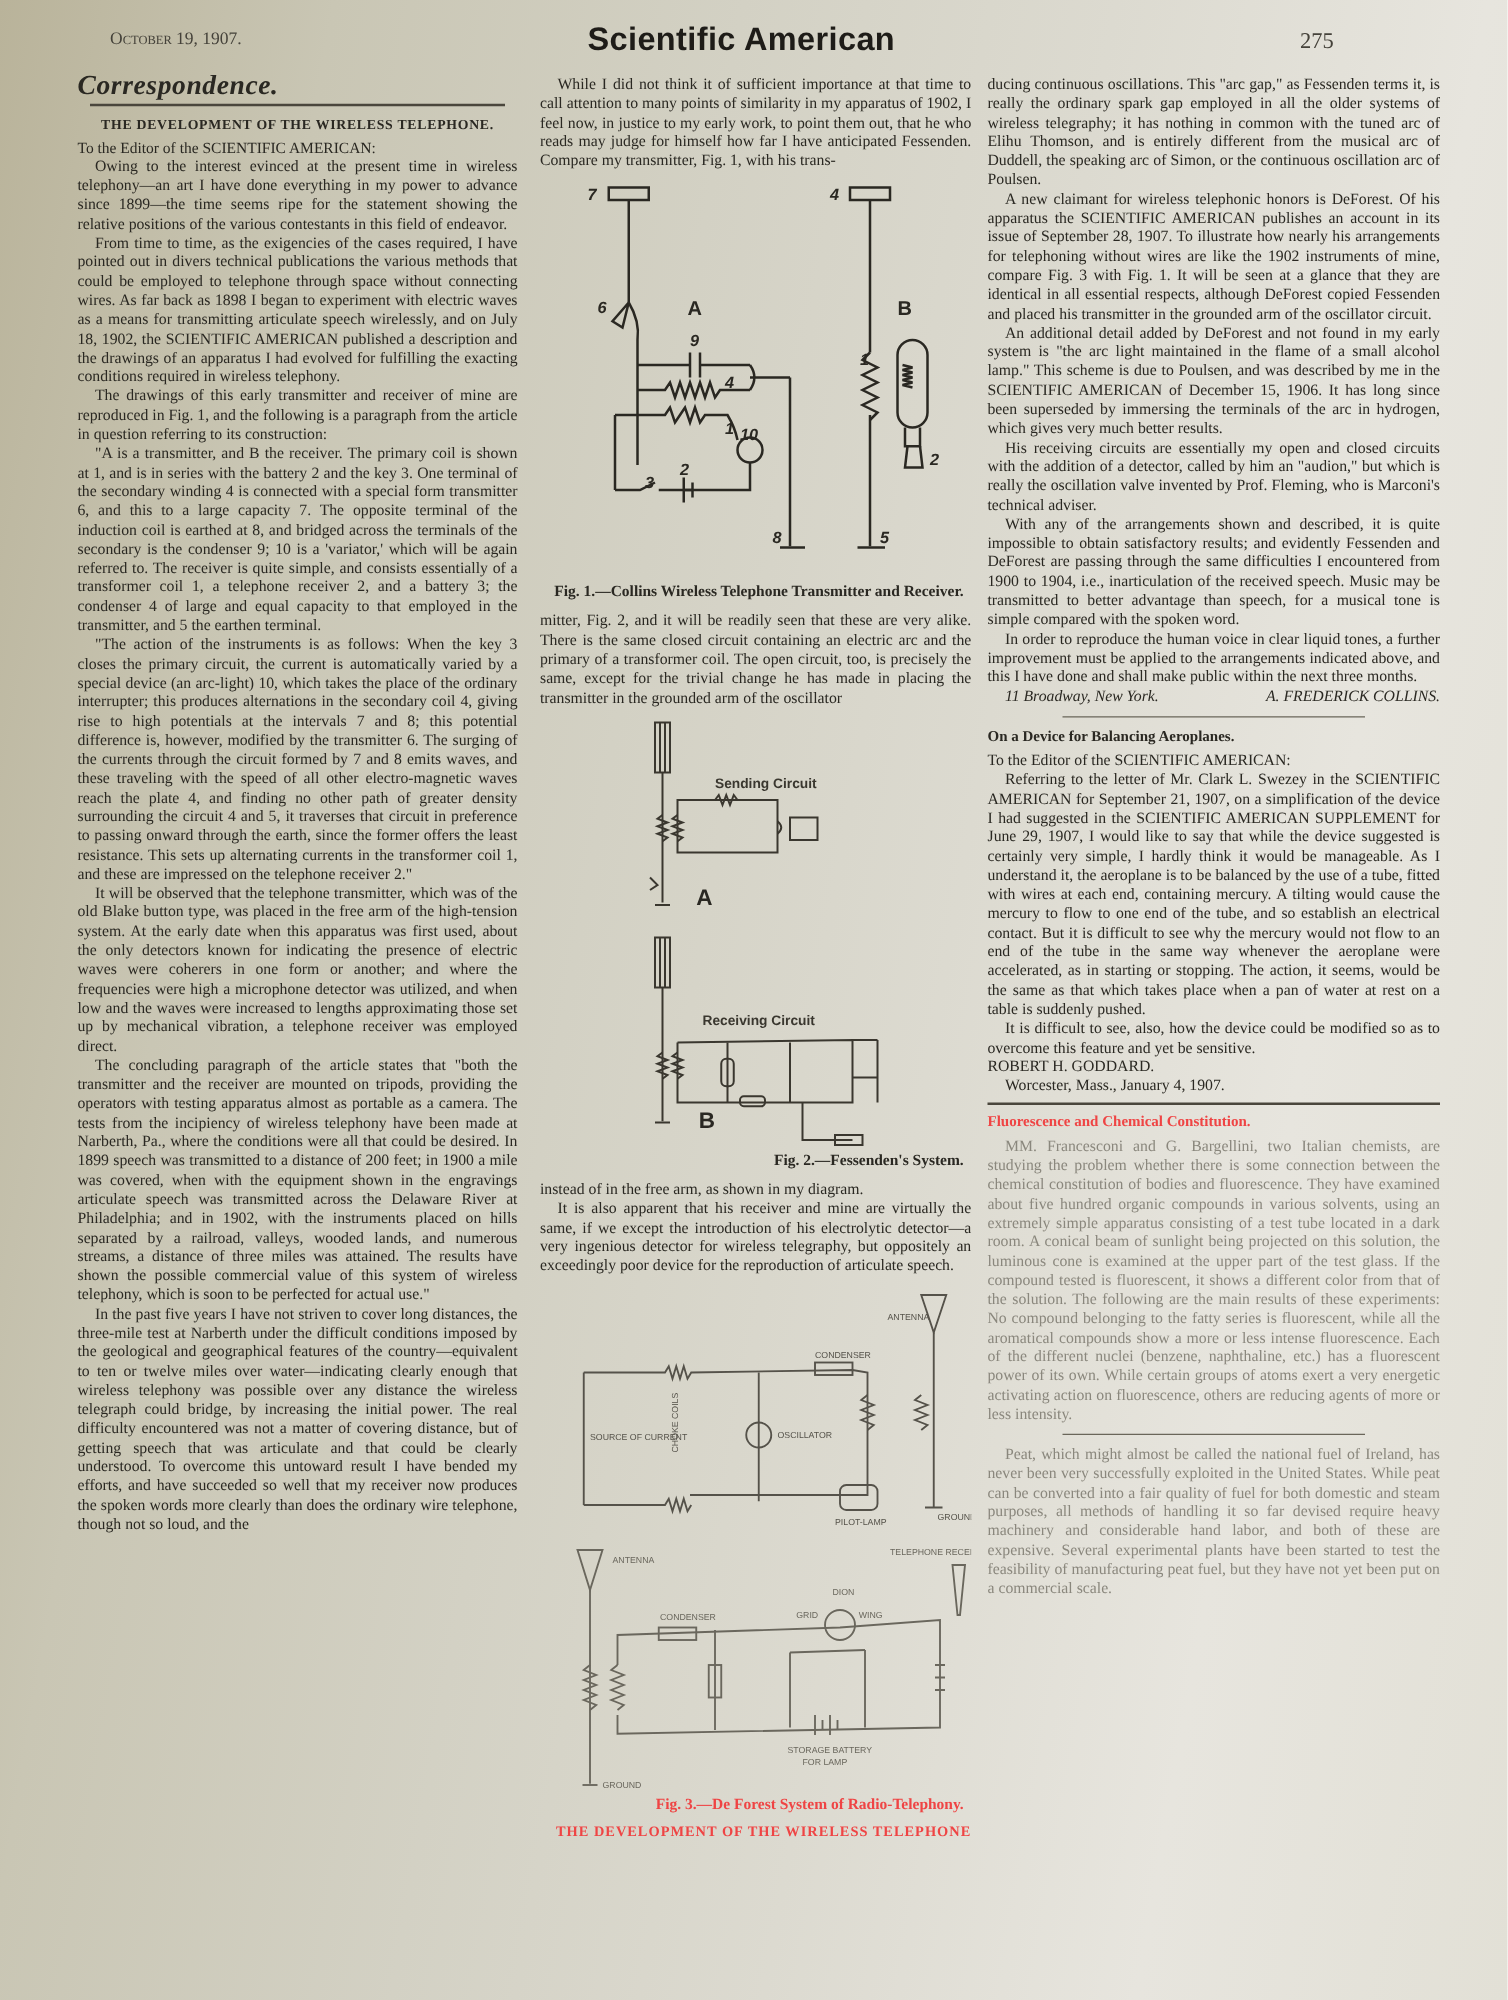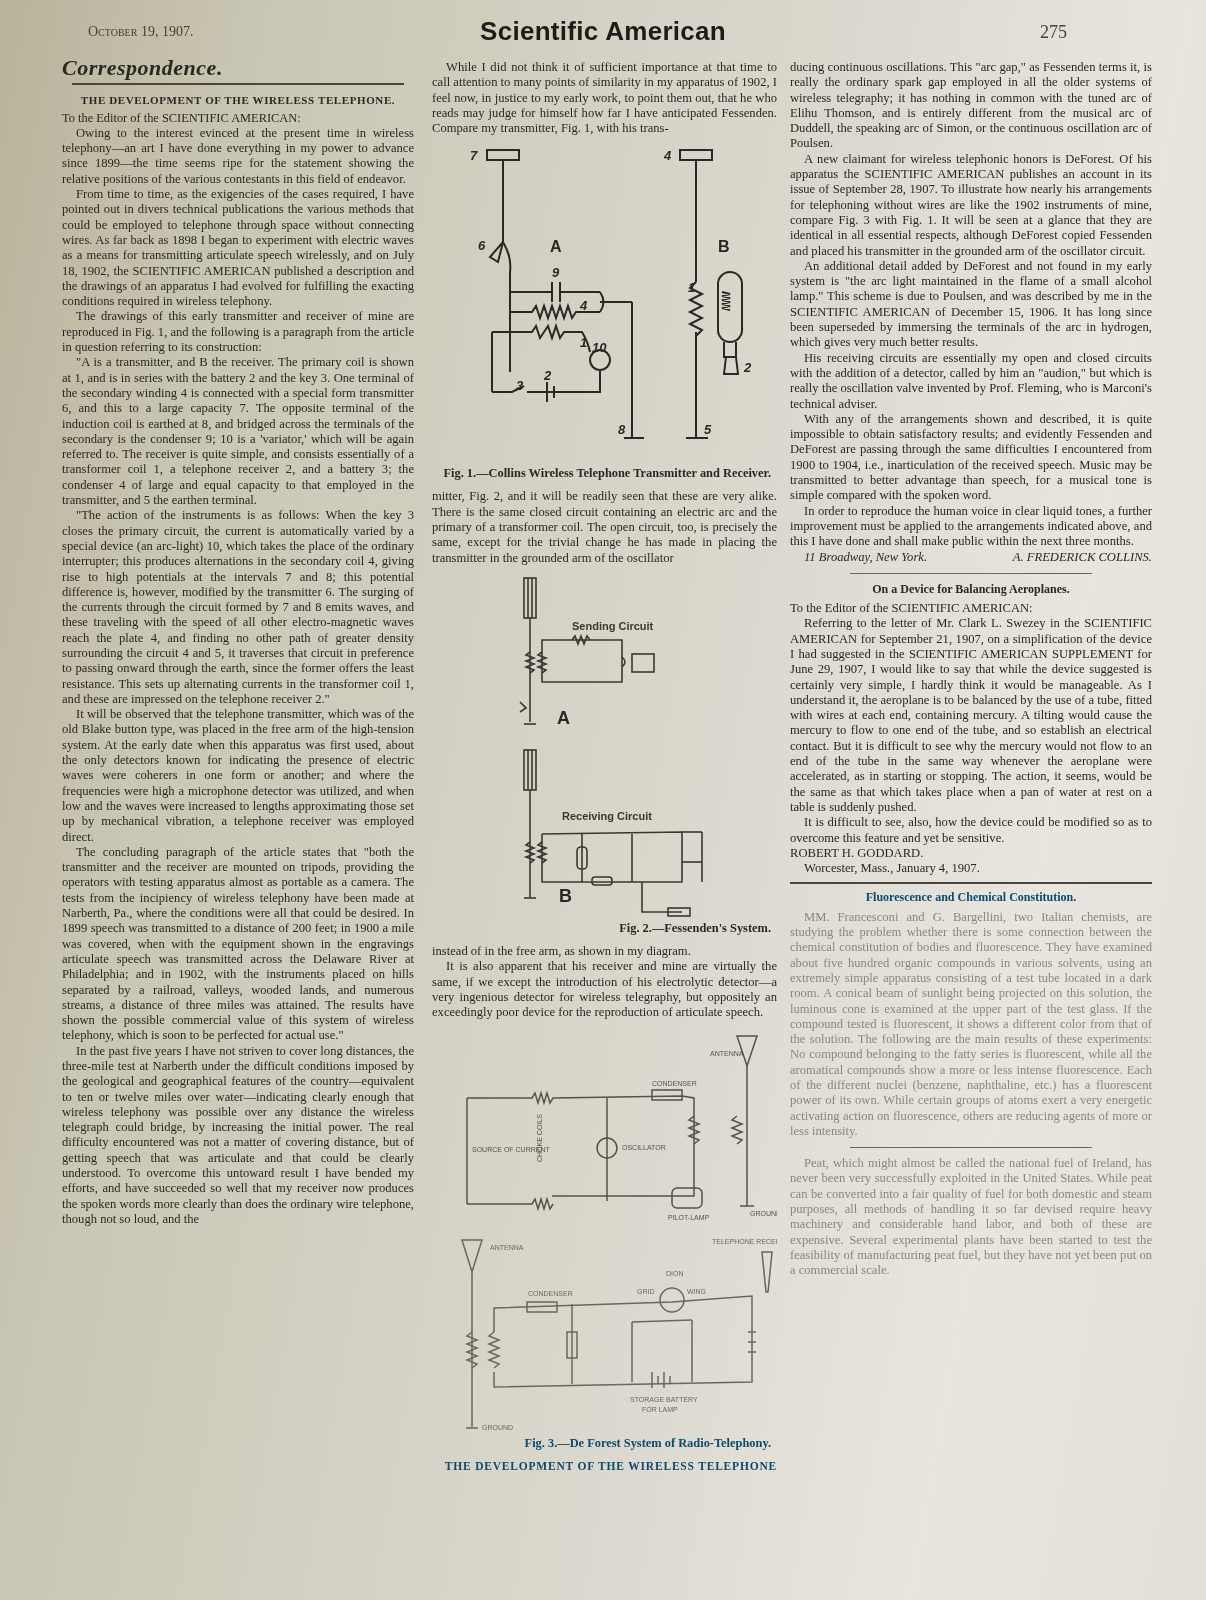--- a/index.html
+++ b/index.html
@@ -5,46 +5,46 @@
   html, body { margin: 0; padding: 0; }
   body {
     width: 1206px; height: 1600px; overflow: hidden;
     background: linear-gradient(100deg, #b9b39a 0%, #c9c6b4 18%, #d3d1c4 40%, #dcdad0 60%, #e7e5de 80%, #e2e0d6 100%);
     font-family: "Liberation Serif", "DejaVu Serif", serif;
     color: #2a2822;
     position: relative;
   }
   .page-header { position: absolute; top: 14px; left: 0; width: 1206px; height: 40px; }
   .hdr-date { position: absolute; left: 88px; top: 10px; font-size: 14px; font-variant: small-caps; color: #45423a; text-align: center; }
-  .hdr-title { position: absolute; left: 480px; top: 2px; font-family: "Liberation Sans", sans-serif; font-weight: bold; font-size: 26px; color: #1e1c18; letter-spacing: 0.3px; }
+  .hdr-title { position: absolute; left: 470px; top: 2px; font-family: "Liberation Sans", sans-serif; font-weight: bold; font-size: 26px; color: #1e1c18; letter-spacing: 0.3px; }
   .hdr-page { position: absolute; left: 1040px; top: 8px; font-size: 18px; color: #45423a; }
 
   .col { position: absolute; top: 60px; font-size: 12.6px; line-height: 15.3px; text-align: justify; }
   .col1 { left: 62px; width: 352px; }
   .col2 { left: 432px; width: 345px; }
   .col3 { left: 790px; width: 362px; }
 
   .section-title { font-family: "Liberation Serif", serif; font-weight: bold; font-style: italic; font-size: 22px; margin: 0 0 8px 0; letter-spacing: 0.5px; }
   .rule { border-top: 2px solid #4a463c; margin: 6px 10px 8px 10px; }
   .rule-thin { border-top: 1px solid #6a665a; margin: 8px 60px; text-align:center; height: 0; }
   .article-heading { font-weight: bold; font-size: 11px; letter-spacing: 0.6px; text-align: center; margin: 2px 0 2px 0; }
   .salutation { font-size: 12.4px; }
   .sc { font-variant: small-caps; }
   p { margin: 0; text-indent: 14px; }
   p.noindent { text-indent: 0; }
   .sig { font-variant: small-caps; }
   .sig-line { display: flex; justify-content: space-between; padding-left: 14px; font-style: italic; }
-  .subhead { font-weight: bold; text-align: center; font-size: 12px; margin: 4px 0 4px 0; }
+  .subhead { font-weight: bold; text-align: left; font-size: 12px; margin: 4px 0 4px 0; }
 
   .figure { position: relative; margin: 6px 0 4px 0; }
   .figure svg { display: block; }
   .caption { font-weight: bold; text-align: right; font-size: 12.4px; line-height: 15px; margin: 4px 6px 8px 6px; }
   .caption-caps { font-weight: bold; text-align: right; font-size: 11.5px; letter-spacing: 0.8px; }
 
-  .faded { color: #0c4a6e; }
+  .faded { color: #ef4444; }
   .faded2 { color: #8a877d; }
   svg text { font-family: "Liberation Sans", sans-serif; }
 </style>
 </head>
 <body>
 
 <div class="page-header">
   <span class="hdr-date">October 19, 1907.</span>
   <span class="hdr-title">Scientific American</span>
   <span class="hdr-page">275</span>

